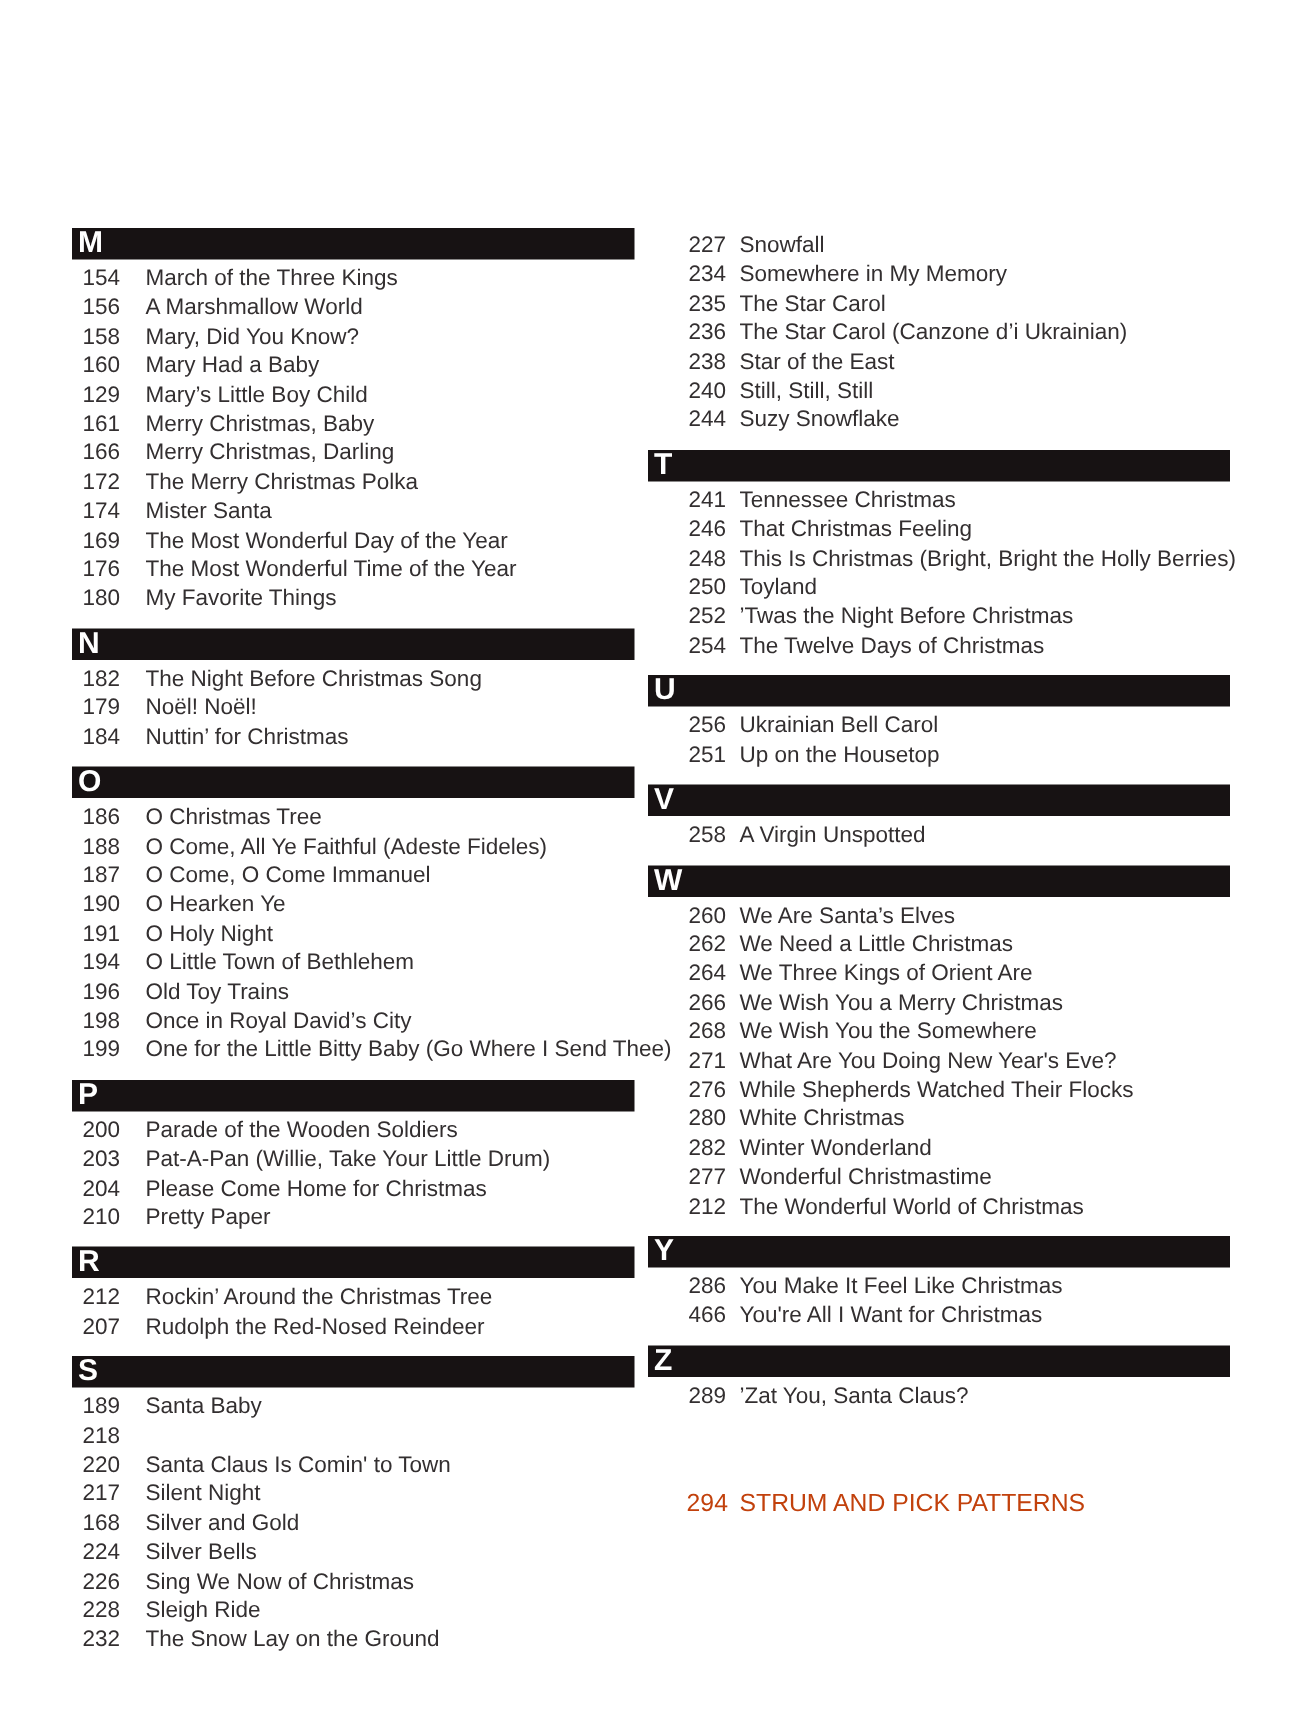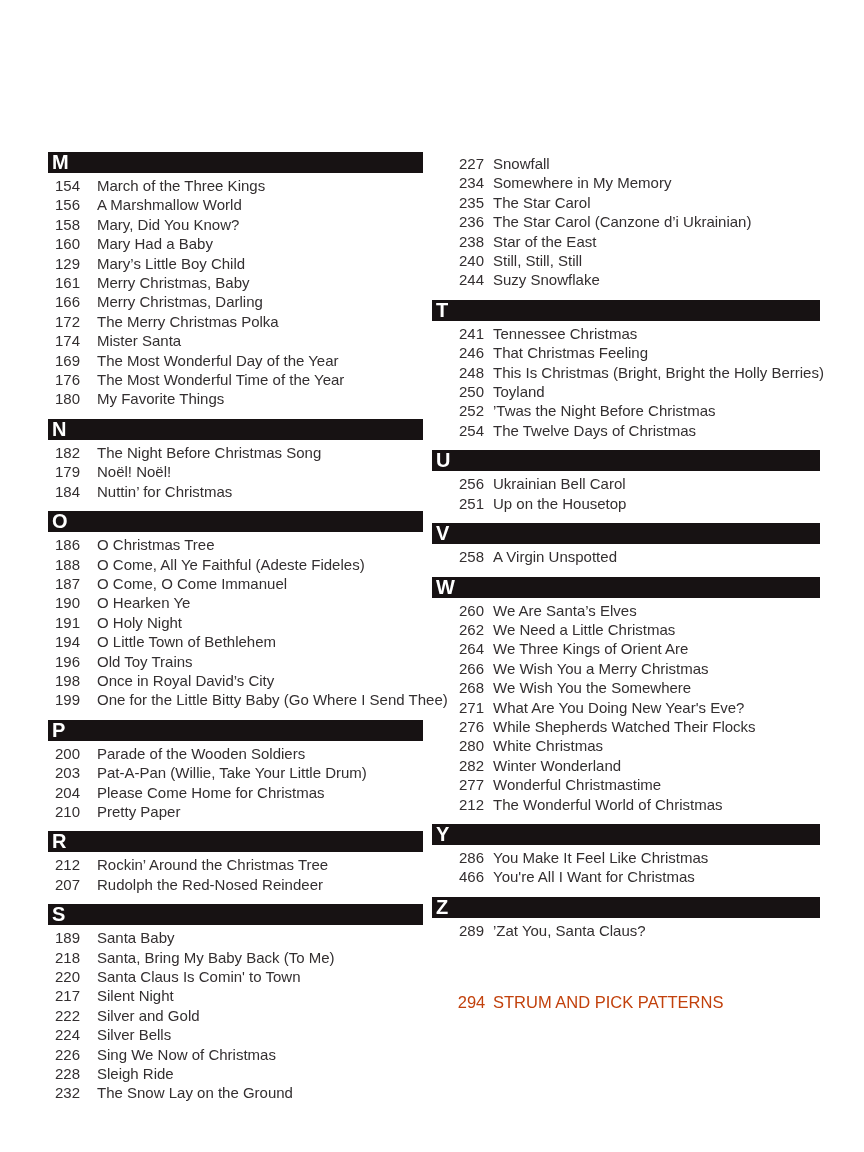--- a/index.html
+++ b/index.html
@@ -231,32 +231,31 @@
     <header class="section-bar">
       <span class="section-letter">S</span>
     </header>
     <div class="rows">
           <div class="row">
     <span class="num">189</span>
     <span class="title">Santa Baby</span>
   </div>
           <div class="row">
     <span class="num">218</span>
-    <span class="title">Santa, Bring My Baby Back (To Me)</span>
   </div>
           <div class="row">
     <span class="num">220</span>
     <span class="title">Santa Claus Is Comin' to Town</span>
   </div>
           <div class="row">
     <span class="num">217</span>
     <span class="title">Silent Night</span>
   </div>
           <div class="row">
-    <span class="num">222</span>
+    <span class="num">168</span>
     <span class="title">Silver and Gold</span>
   </div>
           <div class="row">
     <span class="num">224</span>
     <span class="title">Silver Bells</span>
   </div>
           <div class="row">
     <span class="num">226</span>
     <span class="title">Sing We Now of Christmas</span>
   </div>

